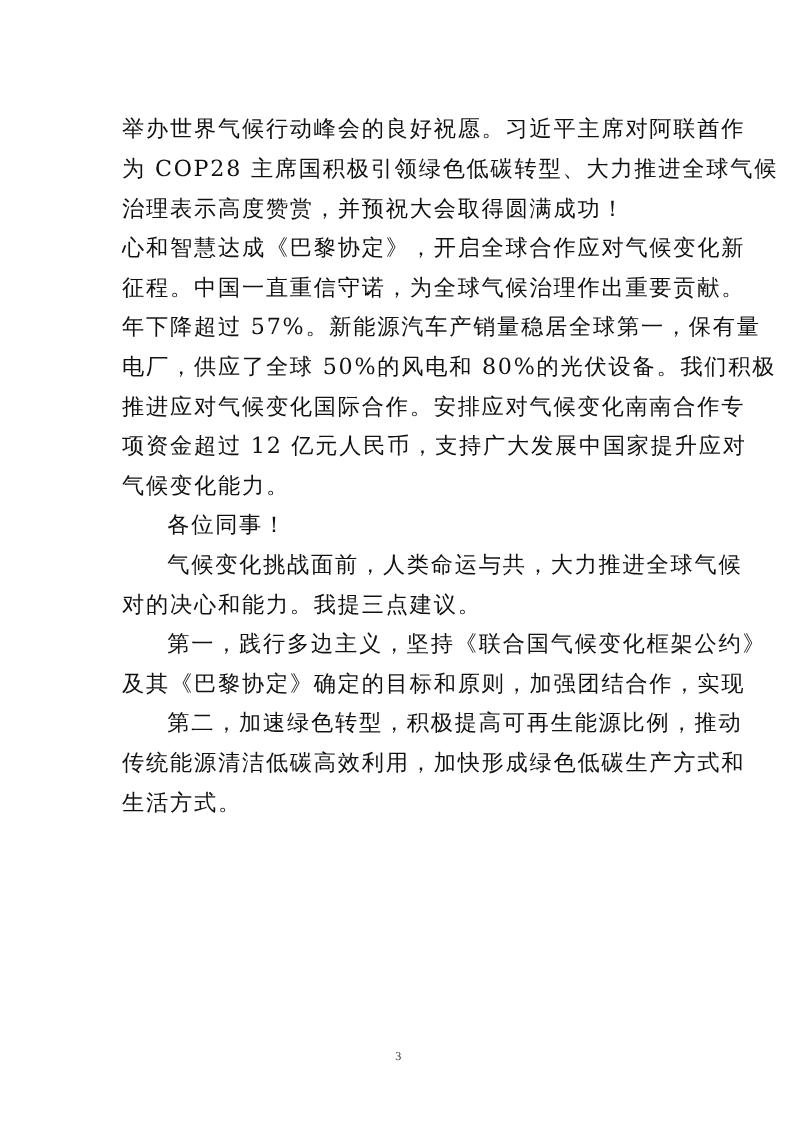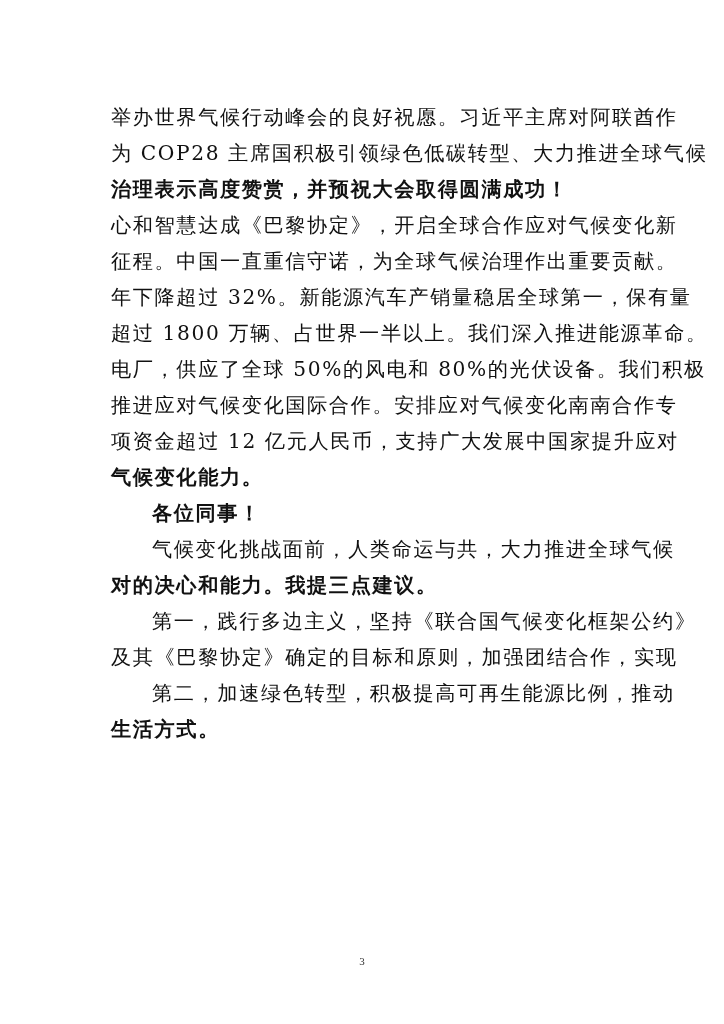--- a/index.html
+++ b/index.html
@@ -13,21 +13,21 @@
       font-family: "DejaVu Serif", "Liberation Serif", serif;
       font-size: 20.2px;
       line-height: 36px;
       color: #111111;
       letter-spacing: 1.6px;
       text-align: justify;
       text-justify: inter-character;
     }
     .para { margin: 0; padding: 0; }
     .line { display: block; height: 36px; white-space: nowrap; text-align-last: justify; text-align: justify; }
-    .line.last { text-align-last: left; font-weight: bold; }
+    .line.last { text-align-last: left; }
     .indent { padding-left: 41px; }
     .page-number {
       position: absolute; left: 0; width: 724px; top: 948px;
       text-align: center;
       font-family: "Liberation Serif", serif;
       font-size: 11px; color: #333333;
     }
   </style>
 </head>
 <body>
@@ -37,22 +37,21 @@
 
     <div class="para">
       <span class="line">举办世界气候行动峰会的良好祝愿。习近平主席对阿联酋作</span>
       <span class="line">为 COP28 主席国积极引领绿色低碳转型、大力推进全球气候</span>
       <span class="line last">治理表示高度赞赏，并预祝大会取得圆满成功！</span>
     </div>
 
     <div class="para">
       <span class="line">心和智慧达成《巴黎协定》，开启全球合作应对气候变化新</span>
       <span class="line">征程。中国一直重信守诺，为全球气候治理作出重要贡献。</span>
-      <span class="line">年下降超过 32%。新能源汽车产销量稳居全球第一，保有量</span>
-      <span class="line">超过 1800 万辆、占世界一半以上。我们深入推进能源革命。</span>
+      <span class="line">年下降超过 57%。新能源汽车产销量稳居全球第一，保有量</span>
       <span class="line">电厂，供应了全球 50%的风电和 80%的光伏设备。我们积极</span>
       <span class="line">推进应对气候变化国际合作。安排应对气候变化南南合作专</span>
       <span class="line">项资金超过 12 亿元人民币，支持广大发展中国家提升应对</span>
       <span class="line last">气候变化能力。</span>
     </div>
 
     <div class="para">
       <span class="line indent last">各位同事！</span>
     </div>
 
@@ -61,19 +60,20 @@
       <span class="line last">对的决心和能力。我提三点建议。</span>
     </div>
 
     <div class="para">
       <span class="line indent">第一，践行多边主义，坚持《联合国气候变化框架公约》</span>
       <span class="line">及其《巴黎协定》确定的目标和原则，加强团结合作，实现</span>
     </div>
 
     <div class="para">
       <span class="line indent">第二，加速绿色转型，积极提高可再生能源比例，推动</span>
+      <span class="line">传统能源清洁低碳高效利用，加快形成绿色低碳生产方式和</span>
       <span class="line last">生活方式。</span>
     </div>
 
   </div>
 
   <div class="page-number">3</div>
 </div>
 
 </body></html>

